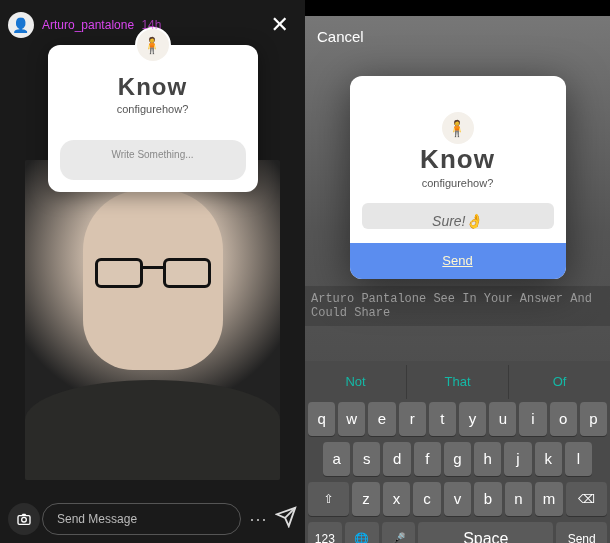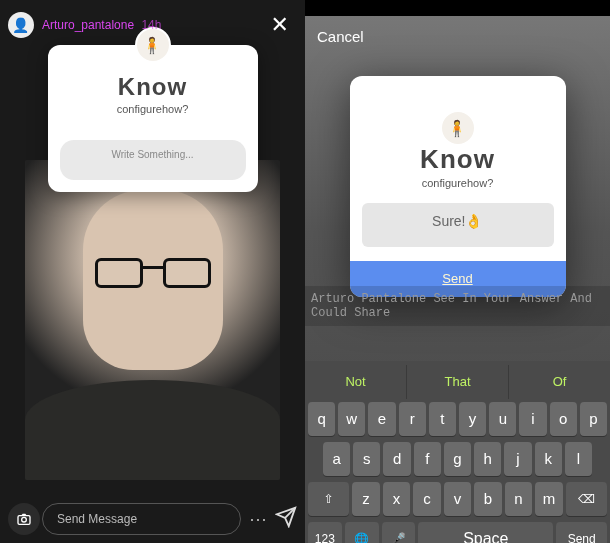--- a/index.html
+++ b/index.html
@@ -32,28 +32,28 @@
     .cam-btn { width: 32px; height: 32px; border-radius: 50%; background: #2b2b2b; display: flex; align-items: center; justify-content: center; color: #fff; }
     .msg-pill { flex: 1; height: 32px; border: 1px solid #555; border-radius: 16px; color: #bbb; font-size: 12px; padding: 0 14px; display: flex; align-items: center; background: transparent; }
     .dots-btn { color: #bbb; font-size: 18px; padding: 0 6px; }
     .send-icon svg { width: 22px; height: 22px; }
 
     
     .cancel { position: absolute; top: 12px; left: 12px; color: #fff; font-size: 15px; }
     .r-card { position: absolute; top: 60px; left: 50%; transform: translateX(-50%); width: 216px; background: #fff; border-radius: 12px; box-shadow: 0 8px 40px rgba(0,0,0,0.5); text-align: center; overflow: hidden; padding-top: 26px; }
     .r-title { font-size: 26px; font-weight: 700; color: #444; letter-spacing: 1px; margin-top: 6px; }
     .r-sub { font-size: 11px; color: #555; margin-top: 2px; }
-    .r-answer { margin: 14px 12px; background: #e6e6e6; border-radius: 6px; height: 44px; line-height: 36px; font-size: 14px; color: #666; }
+    .r-answer { margin: 14px 12px; background: #e6e6e6; border-radius: 6px; height: 26px; line-height: 36px; font-size: 14px; color: #666; font-style: italic; }
     .r-send { background: #5b8def; color: #fff7d1; font-size: 13px; height: 36px; line-height: 36px; text-decoration: underline; }
     .disclaimer { position: absolute; top: 270px; left: 0; right: 0; text-align: left; color: #999; font-size: 12px; padding: 6px; background: rgba(0,0,0,0.15); font-family: Liberation Mono, monospace; }
 
     
     .kbd { position: absolute; bottom: 0; left: 0; right: 0; background: #4a4a4a; padding-top: 4px; }
     .sugg { display: flex; height: 34px; }
-    .sugg div { flex: 1; text-align: center; line-height: 34px; color: #bef264; font-size: 13px; border-right: 1px solid #3a3a3a; }
+    .sugg div { flex: 1; text-align: center; line-height: 34px; color: #14b8a6; font-size: 13px; border-right: 1px solid #3a3a3a; }
     .sugg div:last-child { border: none; }
     .krow { display: flex; justify-content: center; gap: 3px; padding: 3px 3px; }
     .key { background: #6b6b6b; color: #fff; border-radius: 4px; height: 34px; line-height: 34px; text-align: center; font-size: 15px; flex: 1; min-width: 0; box-shadow: 0 1px 0 #333; }
     .key.fn { background: #5a5a5a; font-size: 12px; }
     .key.w15 { flex: 1.5; }
     .key.space { flex: 4; font-size: 16px; }
     .krow.r2 { padding-left: 18px; padding-right: 18px; }
   </style>
 </head>
 <body>

